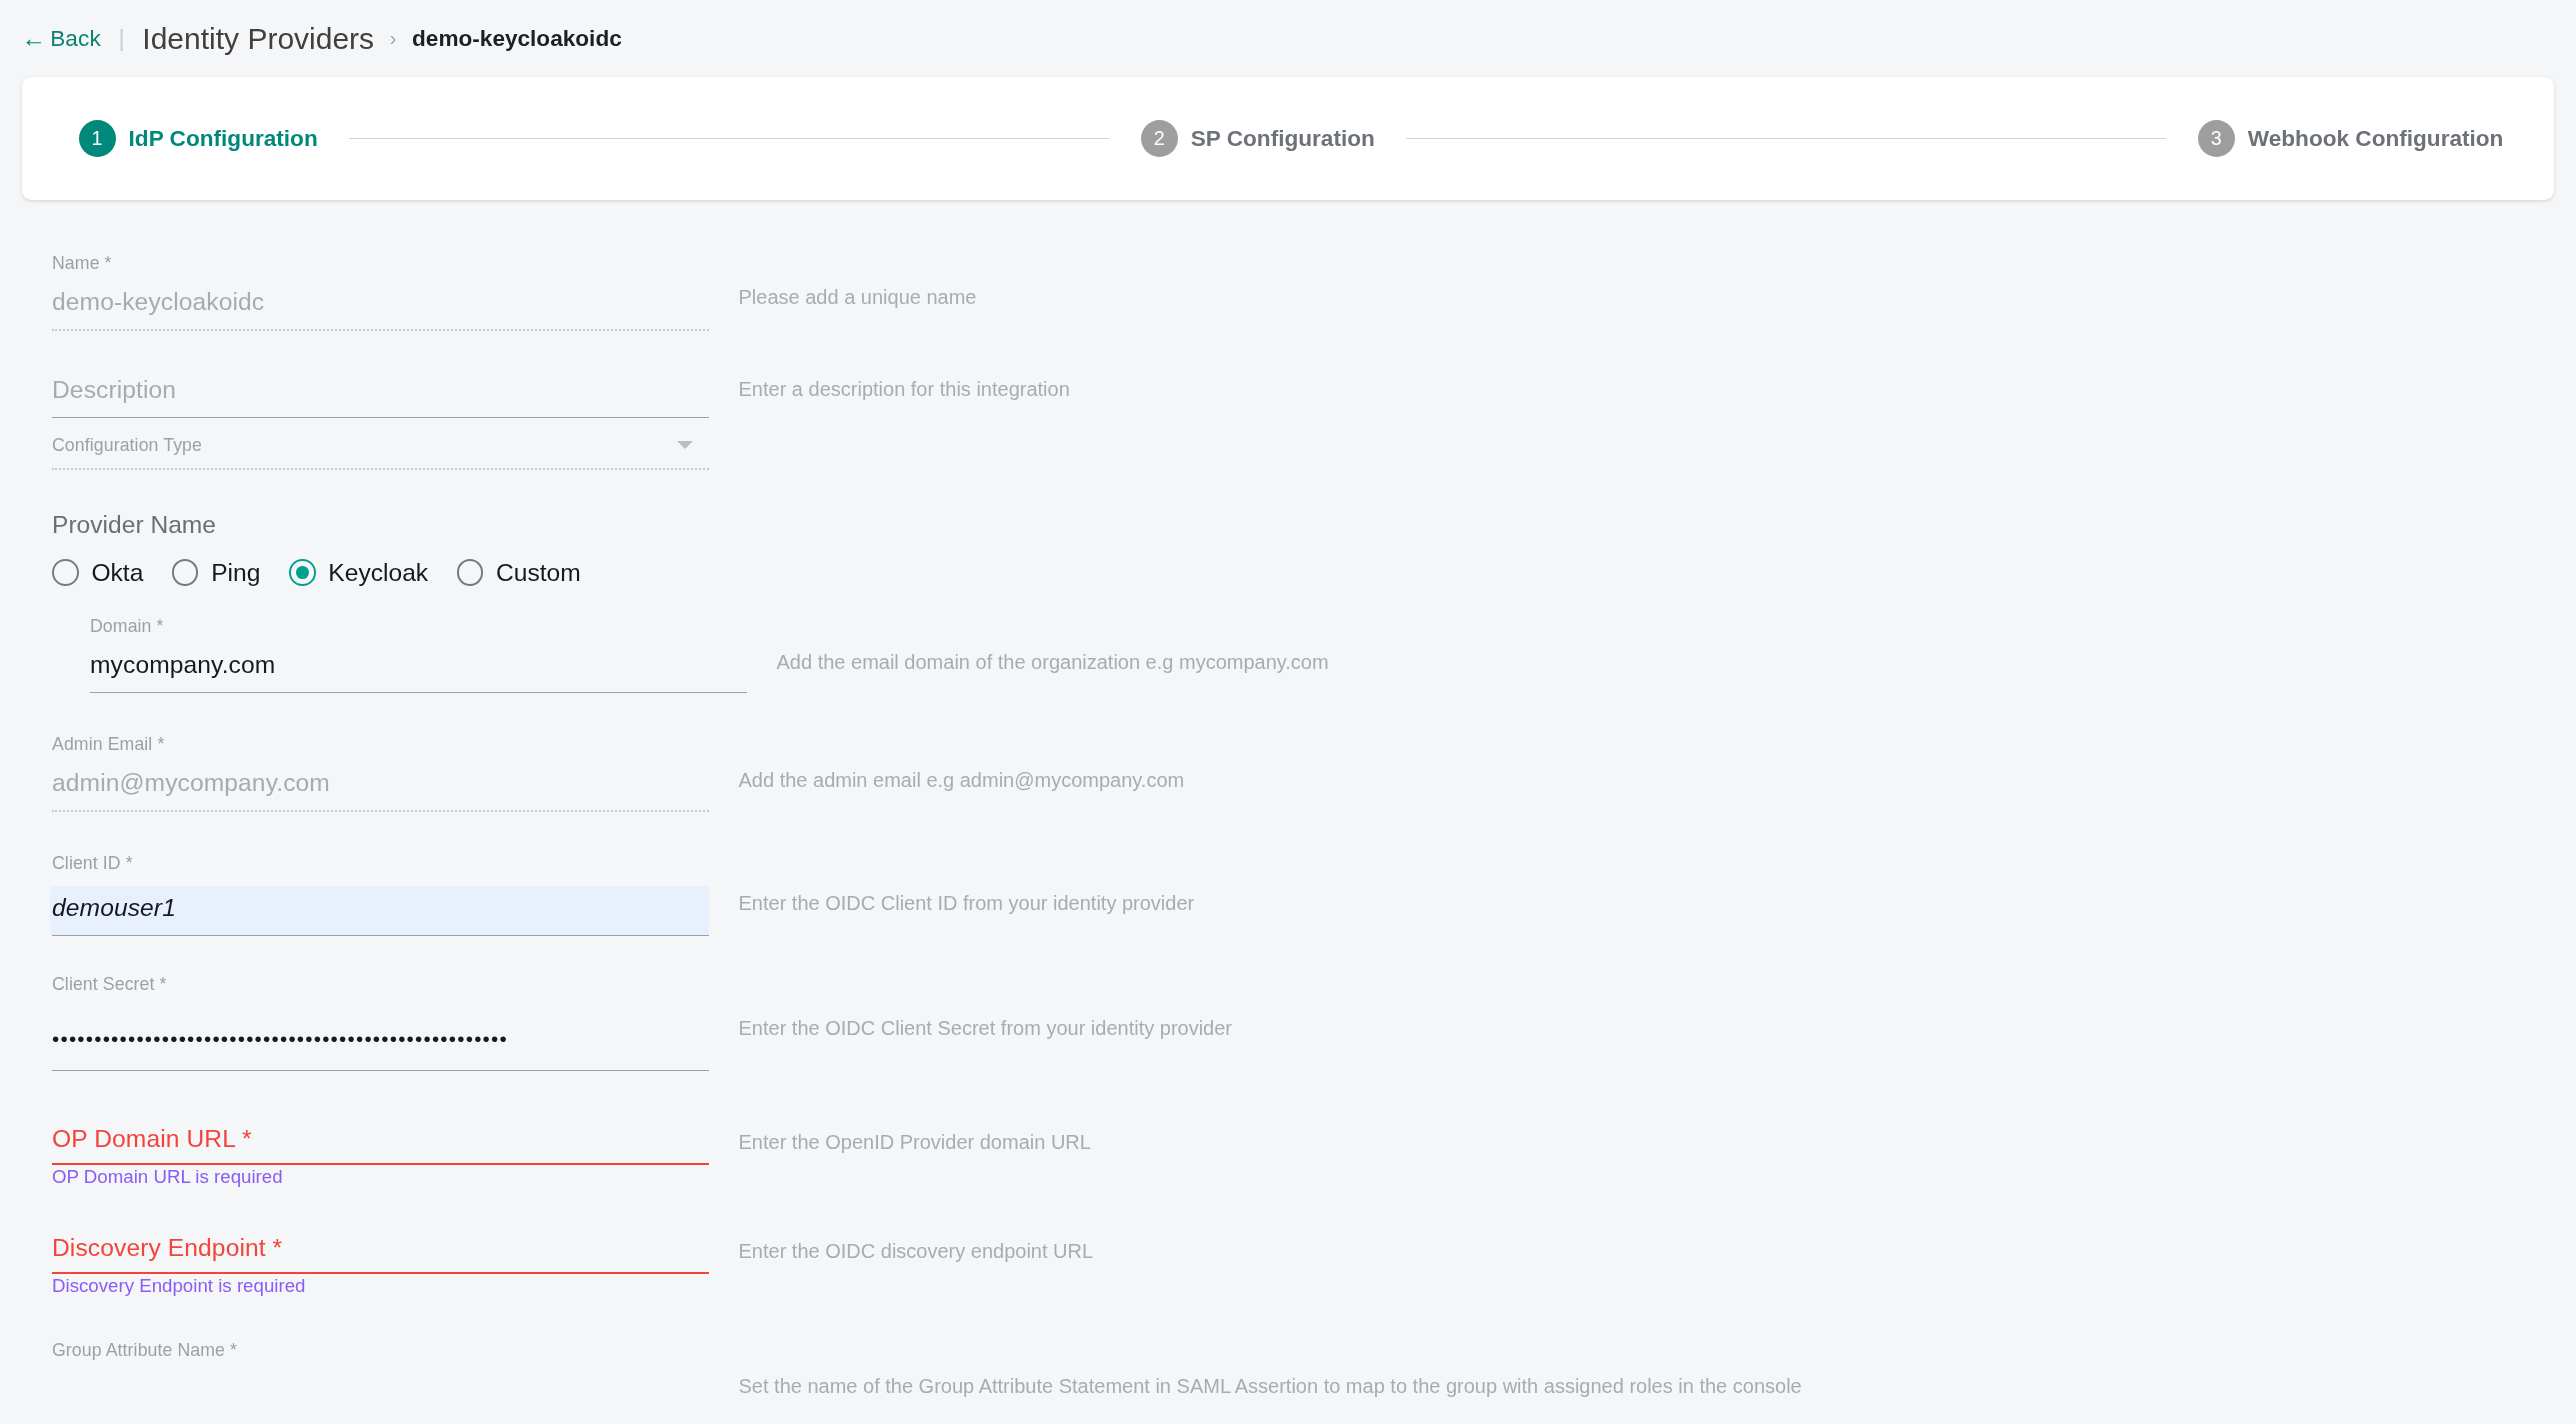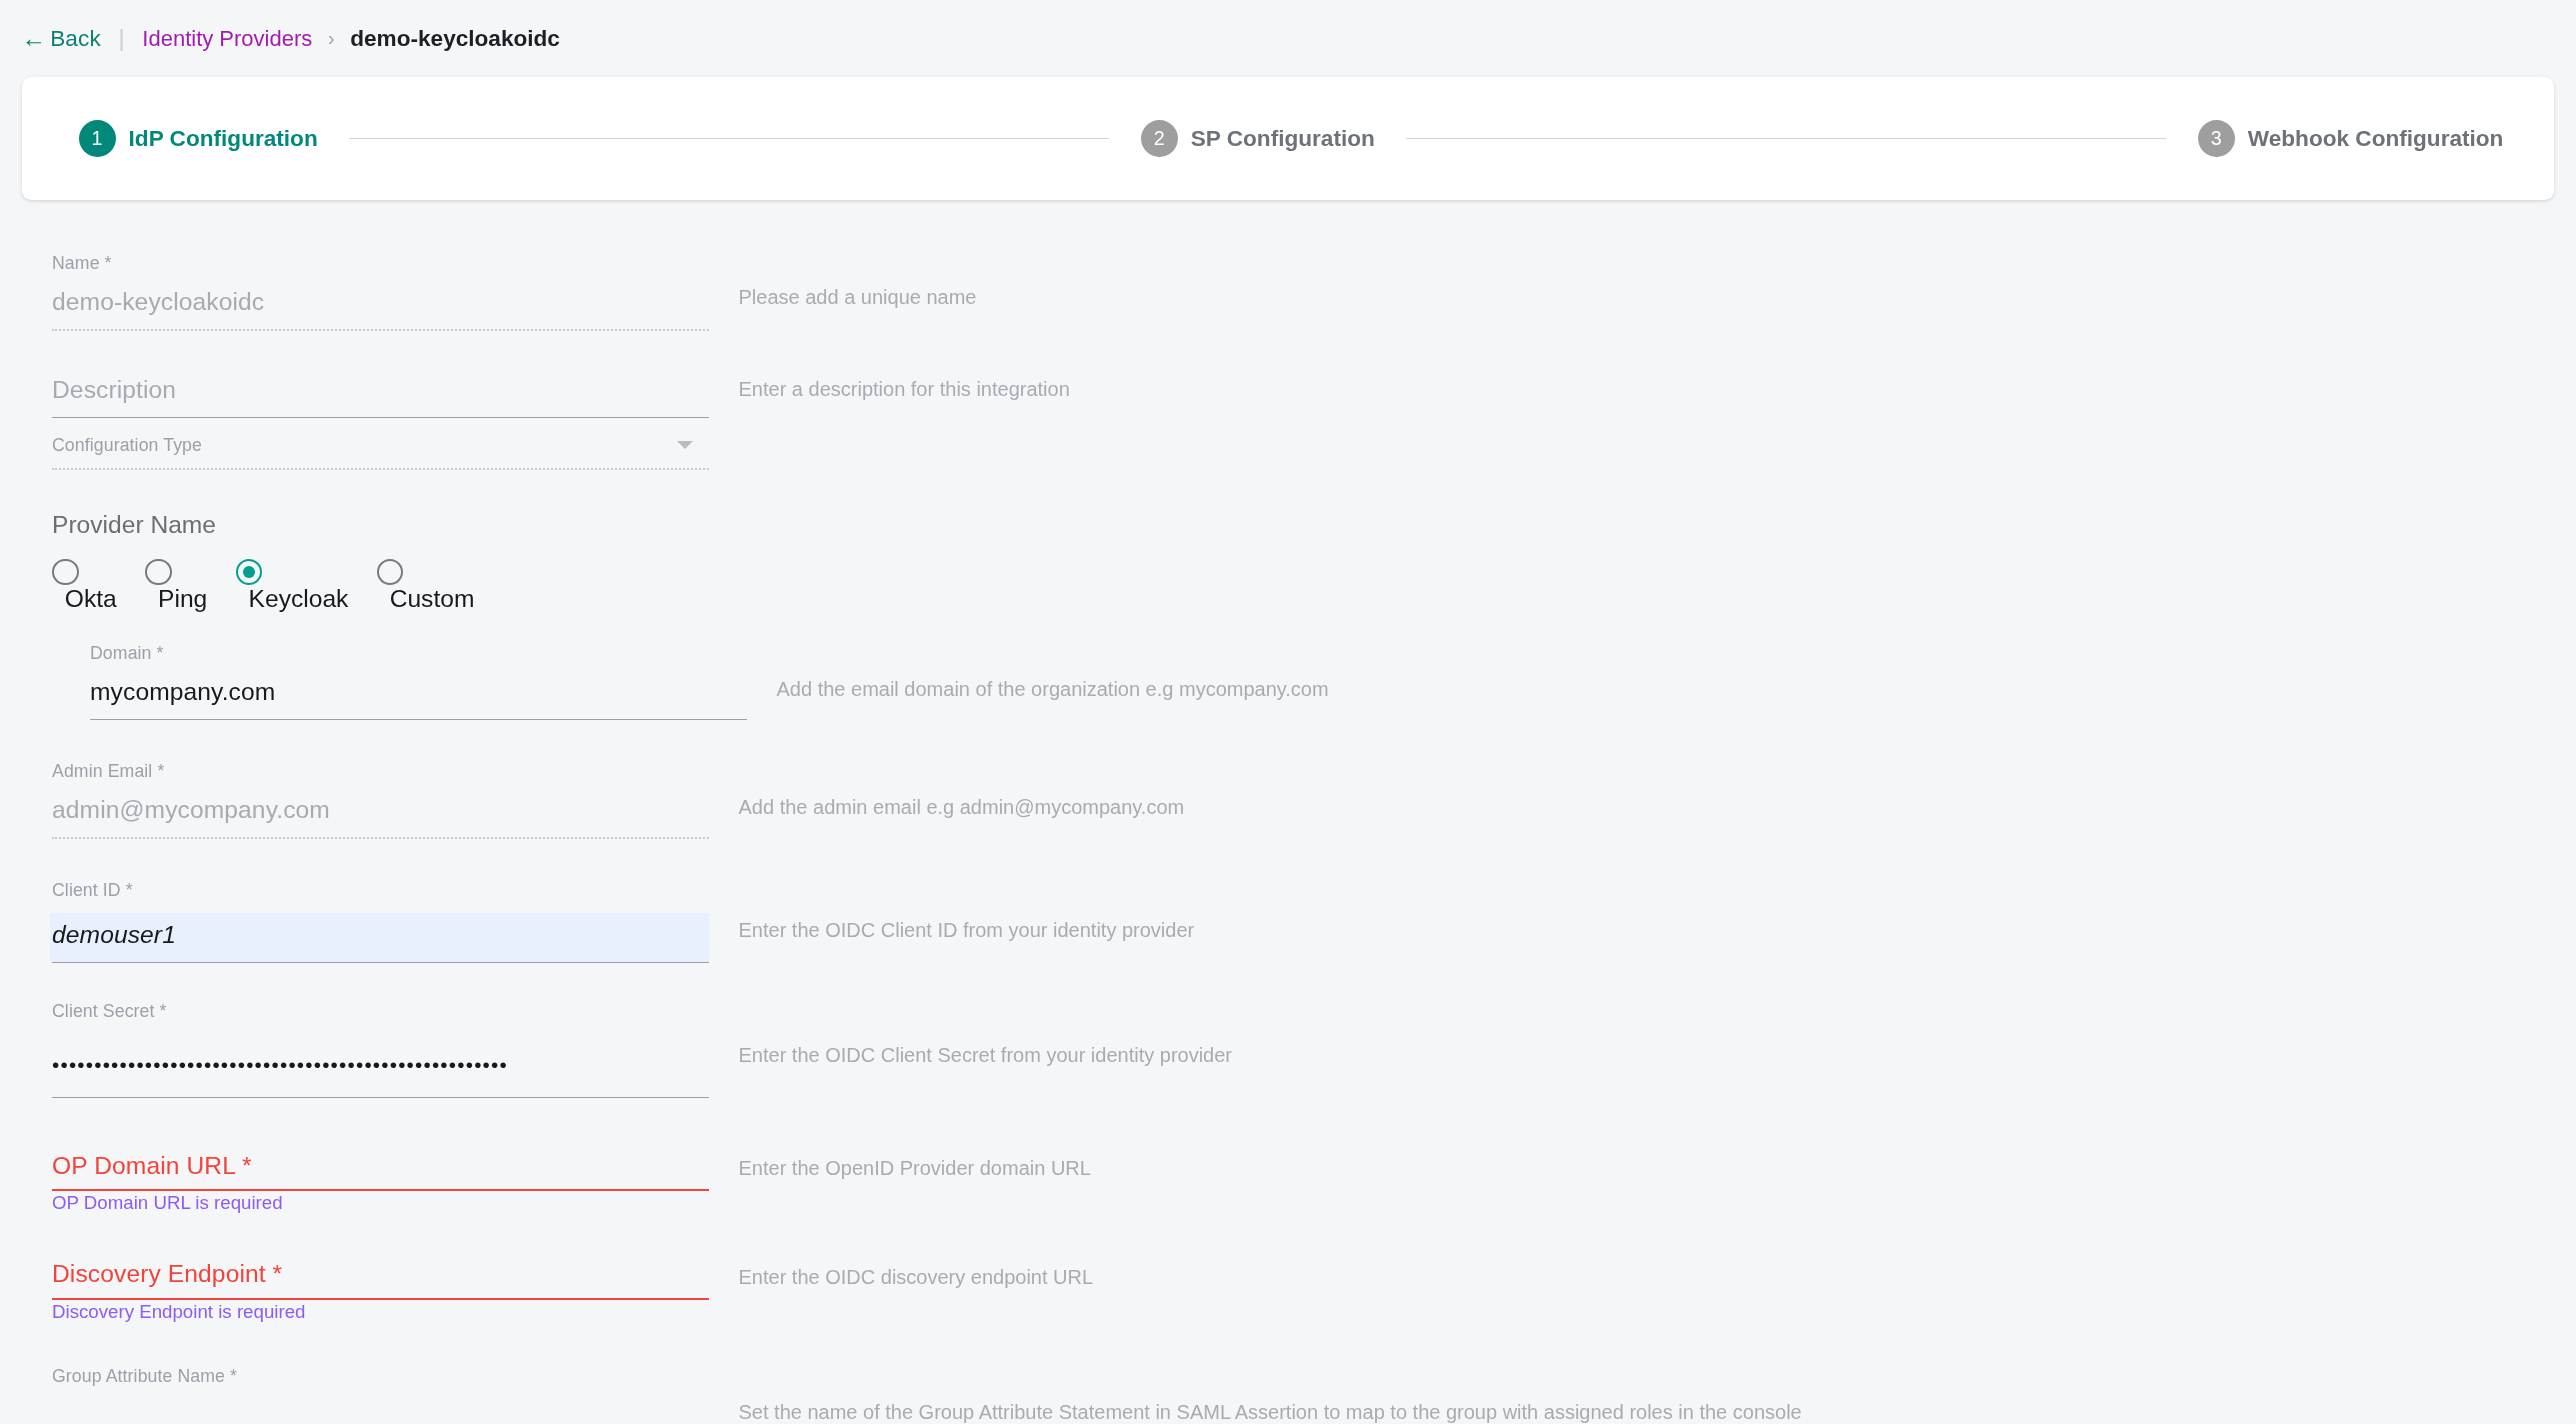--- a/index.html
+++ b/index.html
@@ -35,21 +35,21 @@
     line-height: 19.7px;
     font-size: 24.6px;
     color: #0d8074;
   }
   .bc-divider {
     color: #c8cdd2;
     margin: 0 17.7px;
     font-size: 23.6px;
     font-weight: 300;
   }
-  .bc-parent { color: #a21caf; font-size: 22px; cursor: pointer; }
+  .bc-parent { color: #404040; font-size: 30px; cursor: pointer; }
   .bc-sep { color: #9aa1a9; margin: 0 15.7px; font-size: 19.7px; }
   .bc-current { color: #1c2025; font-weight: bold; font-size: 22.6px; }
 
   
   .card {
     margin: 0 21.6px;
     background: #ffffff;
     border-radius: 9.8px;
     box-shadow: 0 1px 4.9px rgba(0,0,0,0.10), 0 2px 2px rgba(0,0,0,0.04);
     height: 123px;
@@ -170,24 +170,23 @@
 
   
   .radio-label {
     font-size: 24.6px;
     color: #6a6f75;
     margin-bottom: 19.7px;
     display: block;
   }
   .radio-group { display: flex; align-items: center; }
   .radio-item {
-    display: flex; 
+    display: flex; align-items: center;
     margin-right: 28.5px;
     cursor: pointer;
-    flex-direction: column;
   }
   .radio-dot {
     width: 26.6px; height: 26.6px;
     border-radius: 50%;
     border: 2.5px solid #757b81;
     display: flex; align-items: center; justify-content: center;
     flex: none;
   }
   .radio-dot.checked { border-color: #00a08e; }
   .radio-dot.checked::after {

